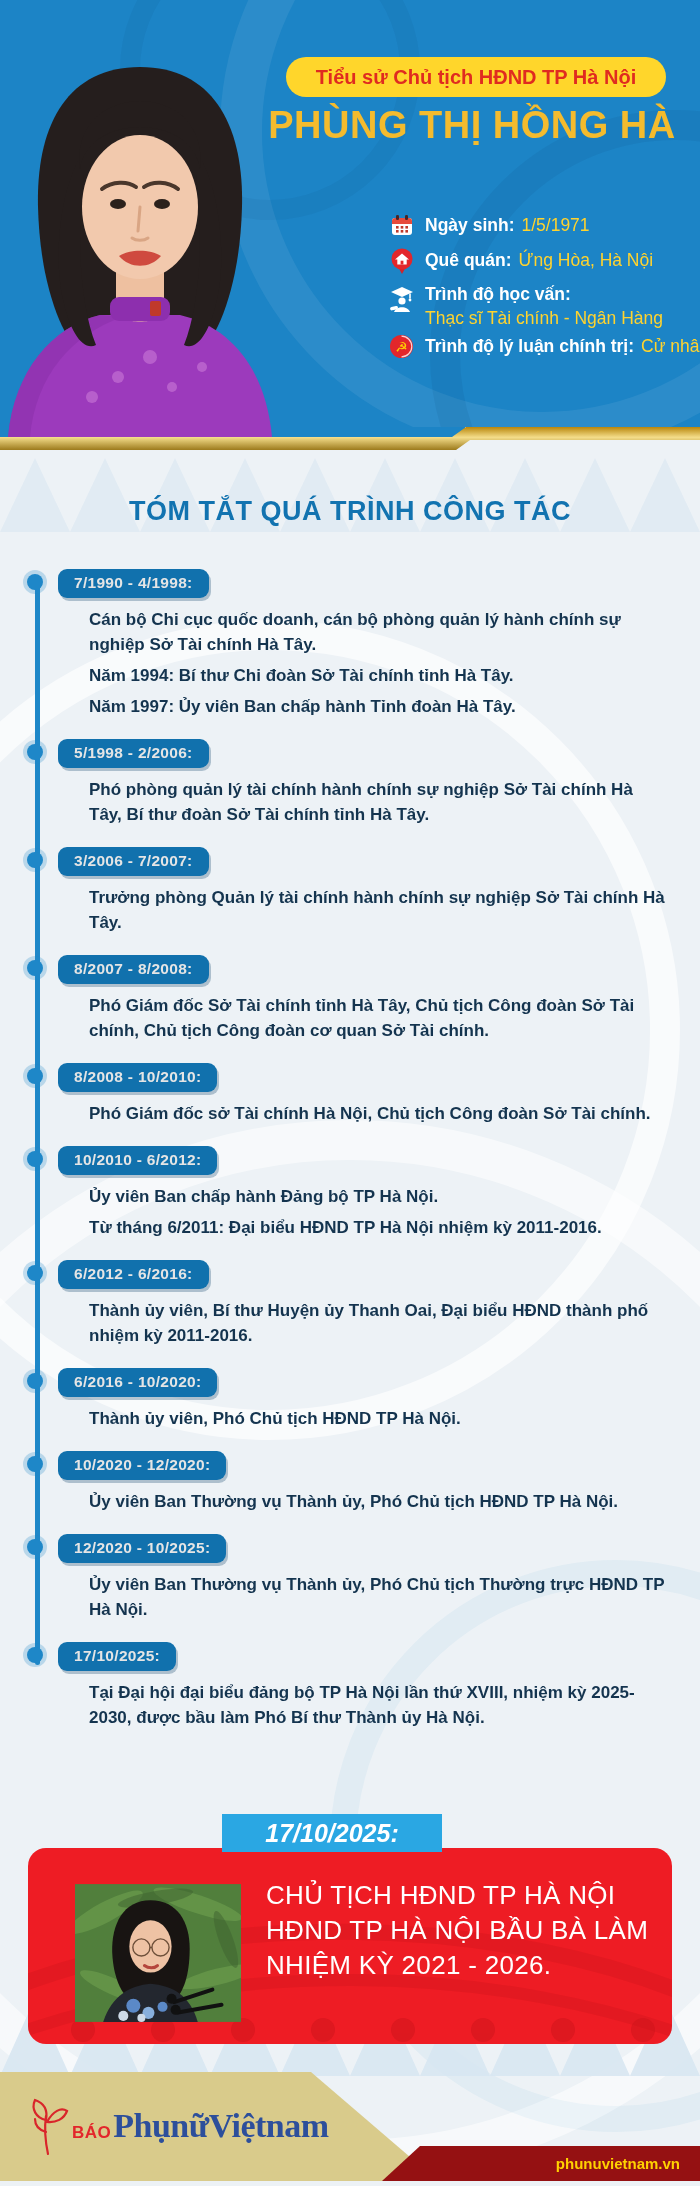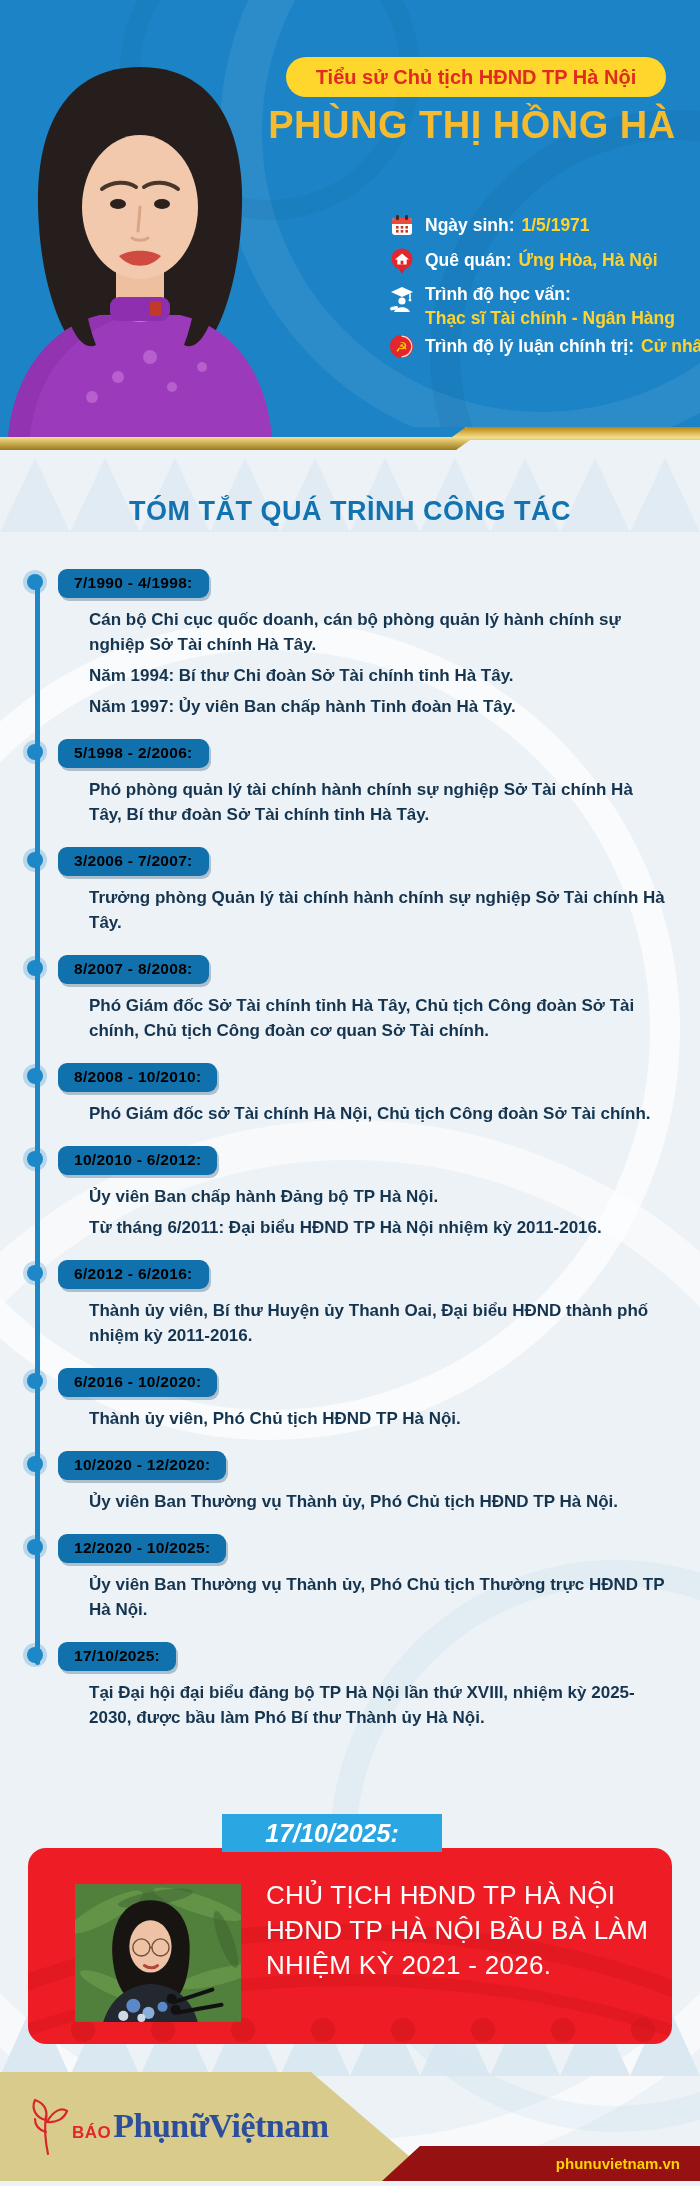--- a/index.html
+++ b/index.html
@@ -17,40 +17,40 @@
   .portrait{position:absolute;left:0;top:55px;width:280px;height:382px;}
 
   .tag-pill{position:absolute;left:286px;top:57px;width:380px;height:40px;background:#ffd62b;border-radius:21px;
     display:flex;align-items:center;justify-content:center;color:#e02b20;font-weight:bold;font-size:20px;}
   .person-name{position:absolute;left:252px;top:104px;width:440px;text-align:center;color:#f4bb2e;
     font-size:38px;font-weight:bold;letter-spacing:.5px;}
 
   .info-row{position:absolute;left:388px;display:flex;align-items:flex-start;}
   .info-icon{width:27px;flex:0 0 27px;margin-right:10px;display:flex;justify-content:center;}
   .info-label{color:#ffffff;font-weight:bold;font-size:17.5px;line-height:24px;white-space:nowrap;}
-  .info-value{color:#ffd32e;font-weight:bold;font-size:17.5px;line-height:24px;white-space:nowrap;margin-left:7px;}
+  .info-value{color:#ffd32e;font-weight:normal;font-size:17.5px;line-height:24px;white-space:nowrap;margin-left:7px;}
   .info-col .info-value{margin-left:0;}
 
   .divider{position:absolute;left:0;top:420px;width:700px;height:36px;}
 
   
   .ring{position:absolute;border-radius:50%;}
   .ring.r1{width:760px;height:760px;left:-140px;top:620px;border:30px solid rgba(255,255,255,.65);}
   .ring.r2{width:980px;height:980px;left:-180px;top:1120px;border:40px solid rgba(255,255,255,.55);}
   .ring.r3{width:520px;height:520px;left:330px;top:1560px;border:26px solid rgba(28,132,198,.05);}
   .zz{position:absolute;left:0;width:700px;}
 
   .timeline{position:absolute;left:0;top:470px;width:700px;}
   .tl-title{margin:26px 0 42px;text-align:center;color:#1273b0;font-size:27px;font-weight:bold;letter-spacing:.5px;}
   .tl-line{position:absolute;left:35px;width:5px;background:#1e87c8;border-radius:3px;}
   .tl-entries{padding:0 34px 0 58px;}
   .entry{position:relative;margin-bottom:20px;}
   .entry::before{content:"";position:absolute;left:-31px;top:5px;width:16px;height:16px;border-radius:50%;
     background:#1e87c8;box-shadow:0 0 0 4px rgba(30,135,200,.25);}
-  .badge{display:inline-block;background:#1171ad;color:#000000;font-weight:bold;font-size:15.5px;
+  .badge{display:inline-block;background:#1171ad;color:#e5e5e5;font-weight:bold;font-size:15.5px;
     padding:5px 16px 6px;border-radius:9px;margin-bottom:9px;letter-spacing:.3px;
     box-shadow:2px 3px 0 rgba(8,61,100,.28);}
   .entry-body p{margin:0 0 6px;padding-left:31px;color:#14344f;font-size:17px;font-weight:bold;line-height:25px;}
 
   
   .hl-box{position:absolute;left:28px;top:1848px;width:644px;height:196px;background:#ee1c24;border-radius:18px;overflow:hidden;}
   .hl-date{position:absolute;left:222px;top:1814px;width:220px;height:38px;background:#2aa7e3;color:#fff;
     font-size:25px;font-weight:bold;font-style:italic;display:flex;align-items:center;justify-content:center;z-index:3;}
   .hl-photo{position:absolute;left:47px;top:36px;width:166px;height:138px;}
   .hl-lines{position:absolute;left:238px;top:30px;width:392px;}

